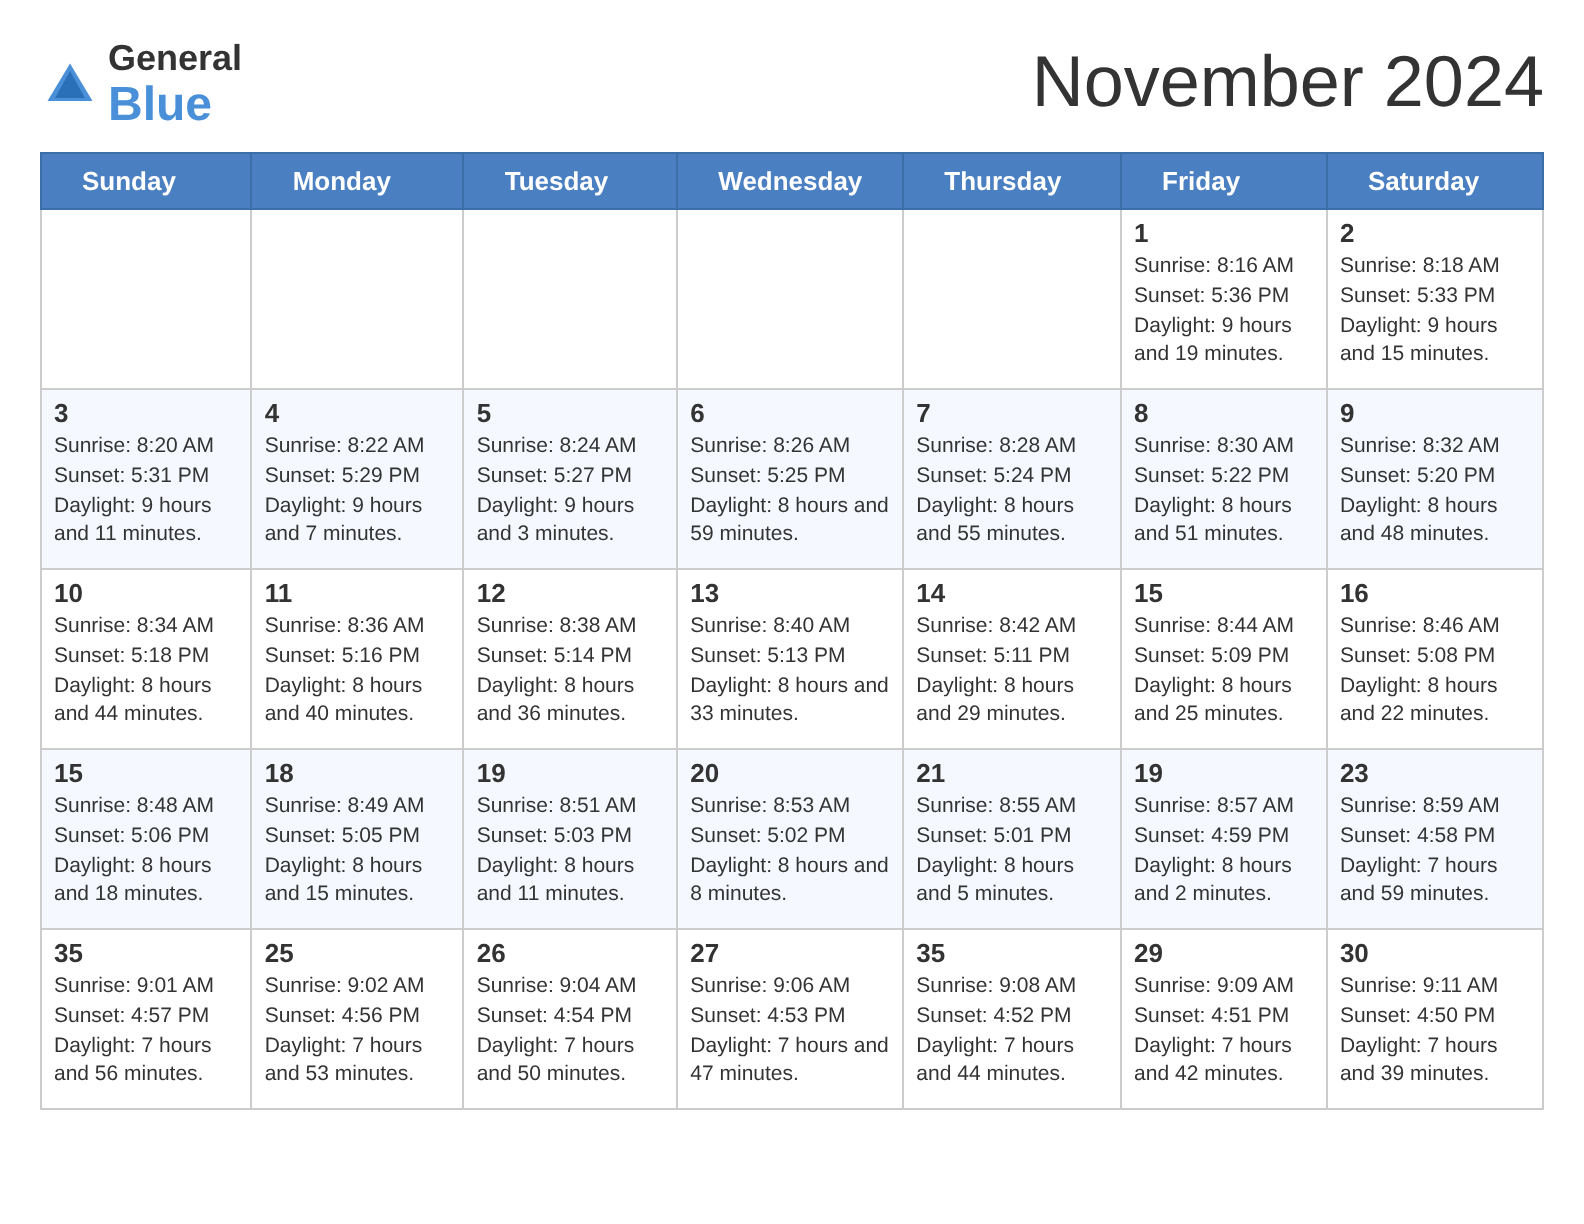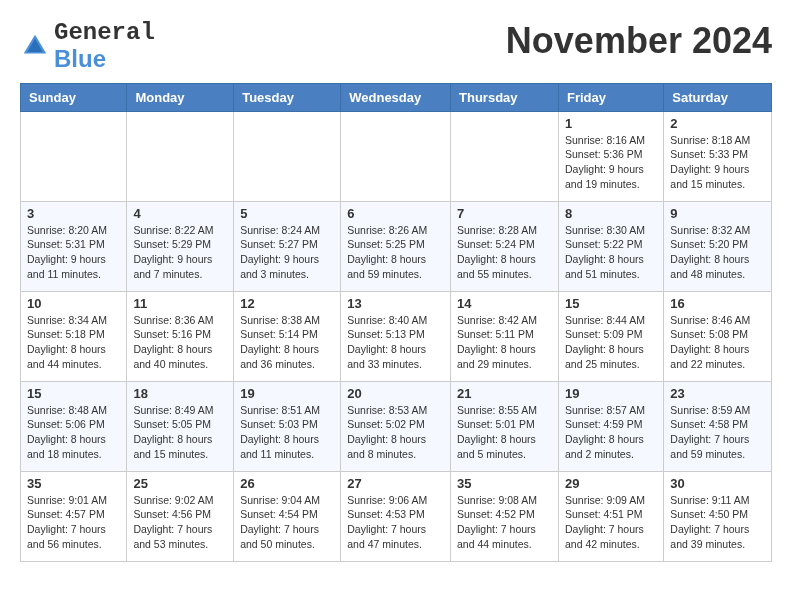--- a/index.html
+++ b/index.html
@@ -19,56 +19,55 @@
     .logo {
       display: flex;
       align-items: center;
     }
     .logo-text {
       display: flex;
       flex-direction: column;
       line-height: 1.1;
     }
     .logo-general {
-      font-size: 24px;
+      font-size: 18px;
       font-weight: bold;
       color: #333;
-      font-family: Liberation Mono, monospace;
     }
     .logo-blue {
       font-size: 24px;
       font-weight: bold;
       color: #4a90d9;
     }
     .logo-icon {
       width: 30px;
       height: 30px;
       margin-right: 4px;
     }
     .title-area {
       text-align: right;
     }
     .month-title {
       font-size: 36px;
-      font-weight: bold;
+      font-weight: normal;
       color: #333;
     }
     .location {
       font-size: 16px;
       color: #555;
     }
     .calendar {
       width: 100%;
       border-collapse: collapse;
     }
     .calendar th {
       background-color: #4a7fc1;
       color: white;
       text-align: left;
-      padding: 6px 8px;
+      padding: 6px 20px;
       font-size: 13px;
       font-weight: bold;
       border: 1px solid #3a6fa8;
     }
     .calendar td {
       border: 1px solid #ccc;
       vertical-align: top;
       padding: 4px 6px;
       width: 113px;
       height: 90px;

